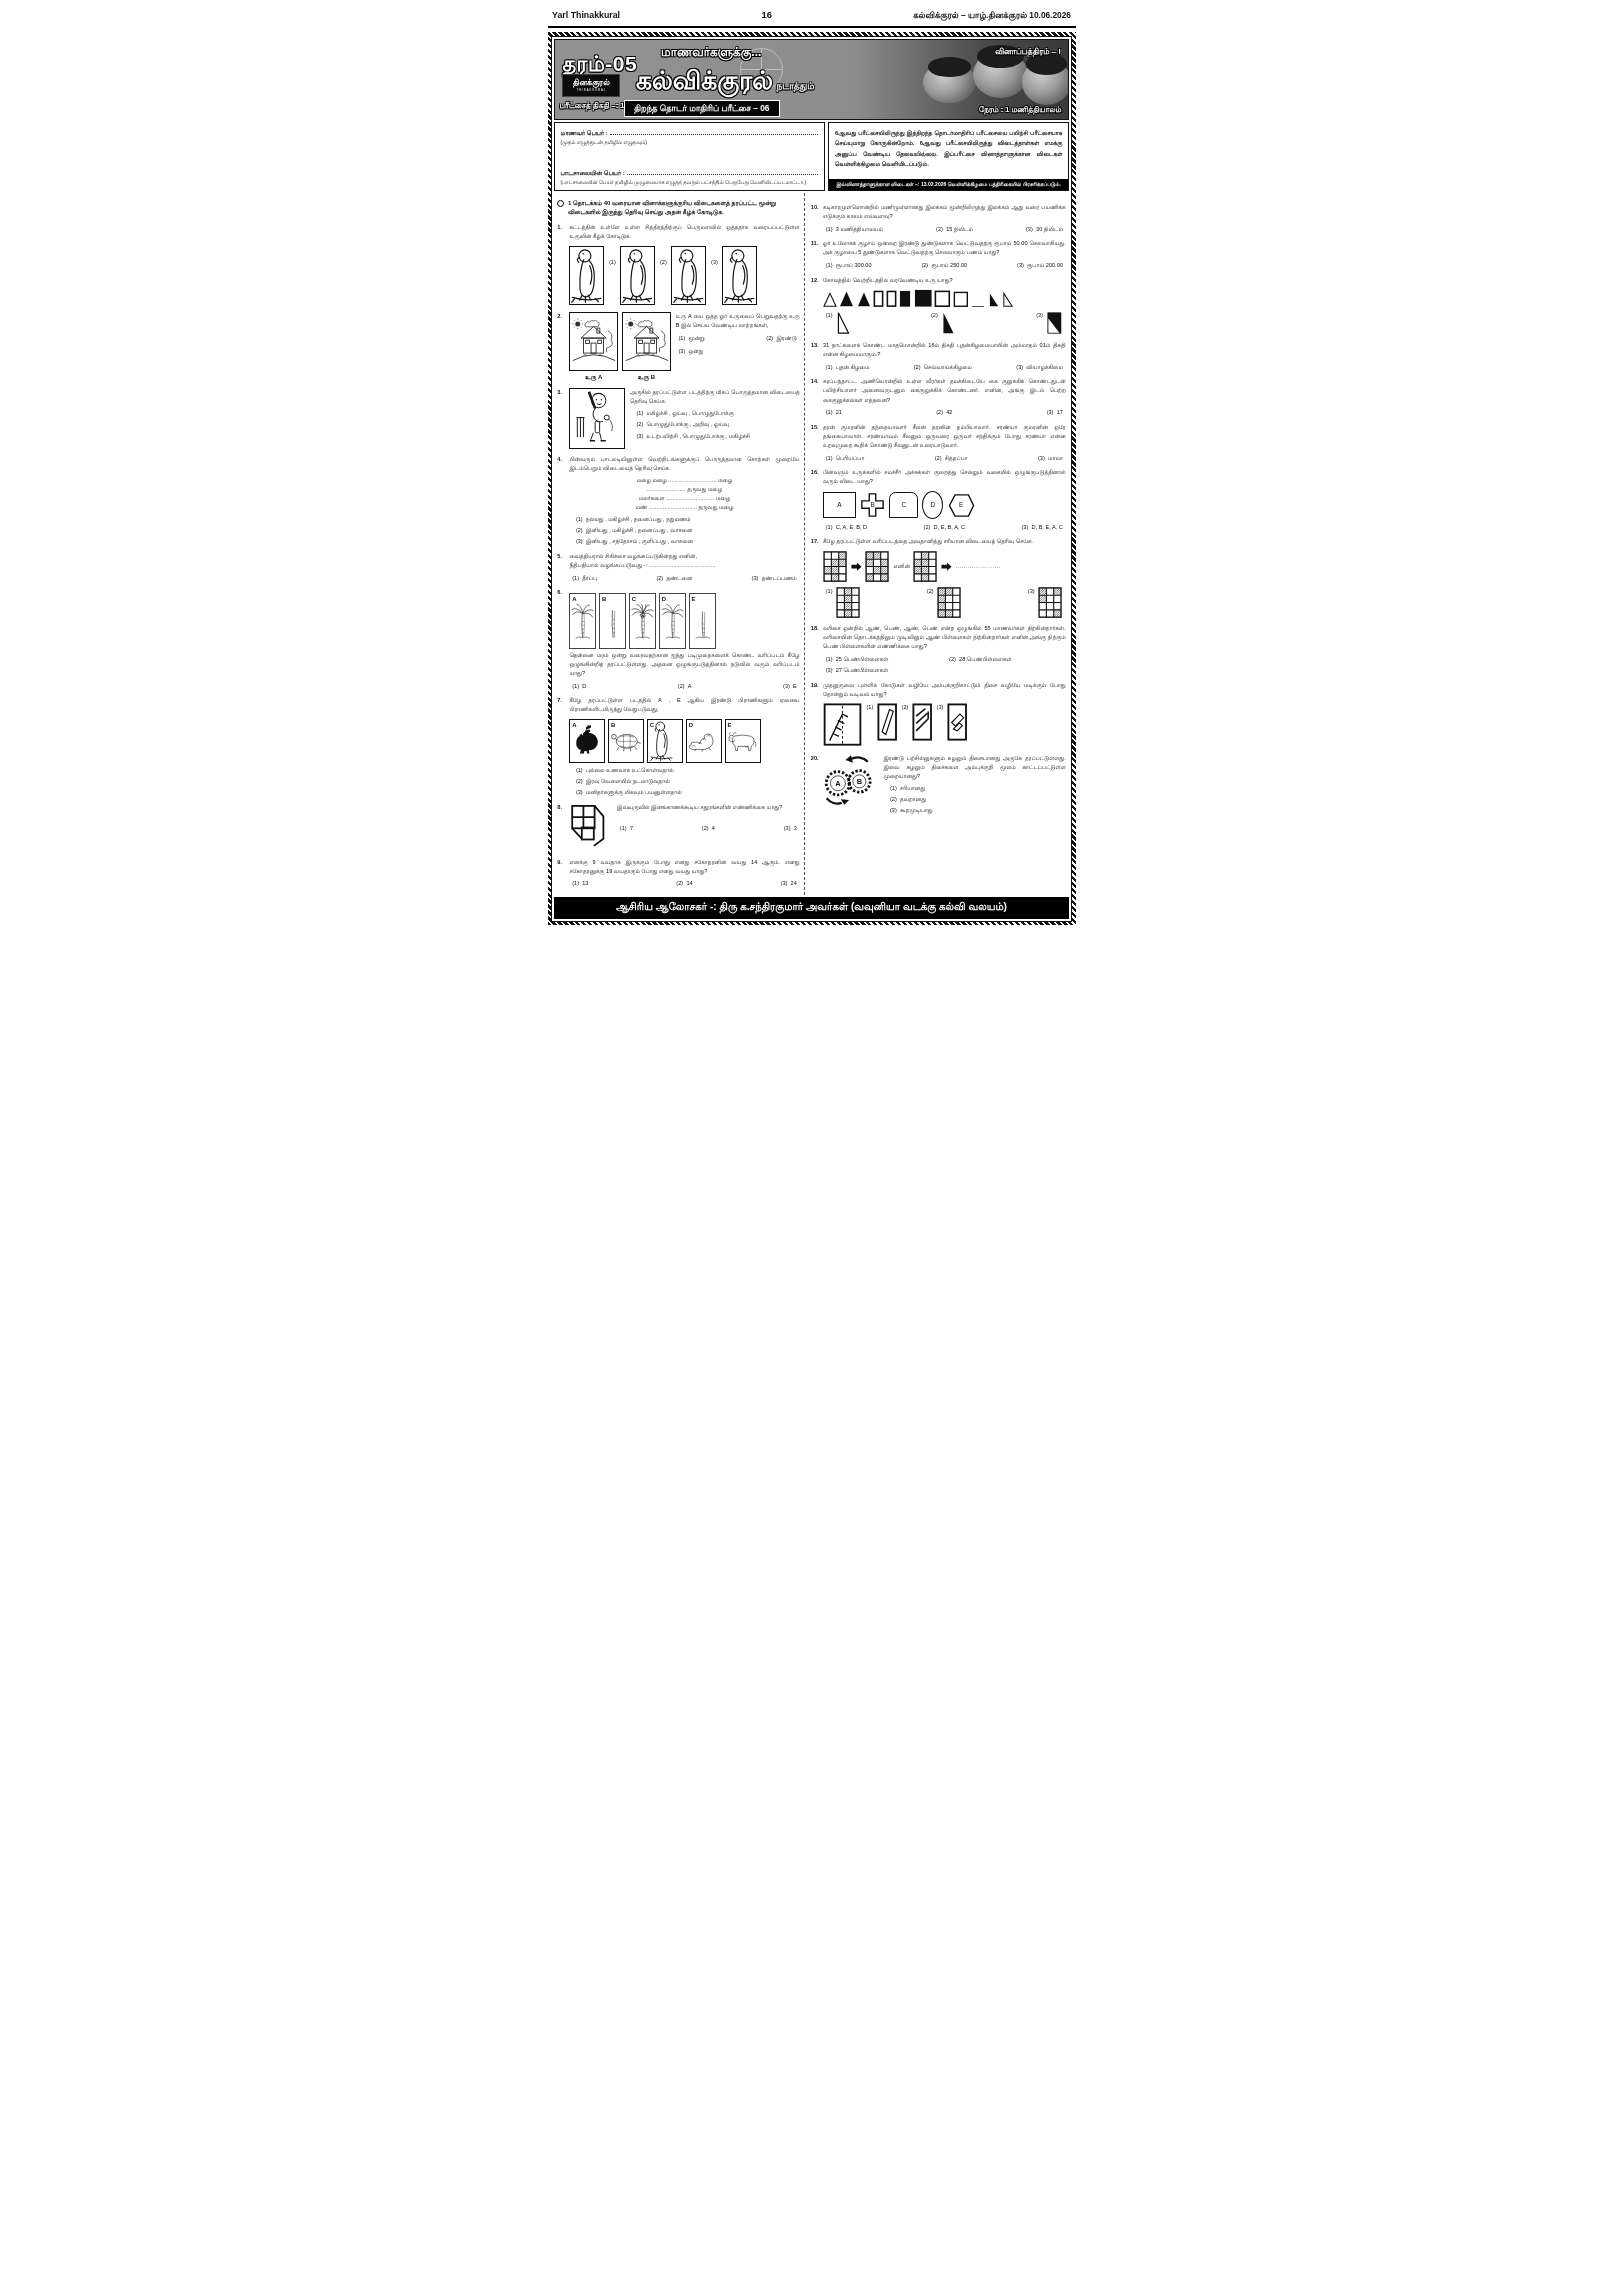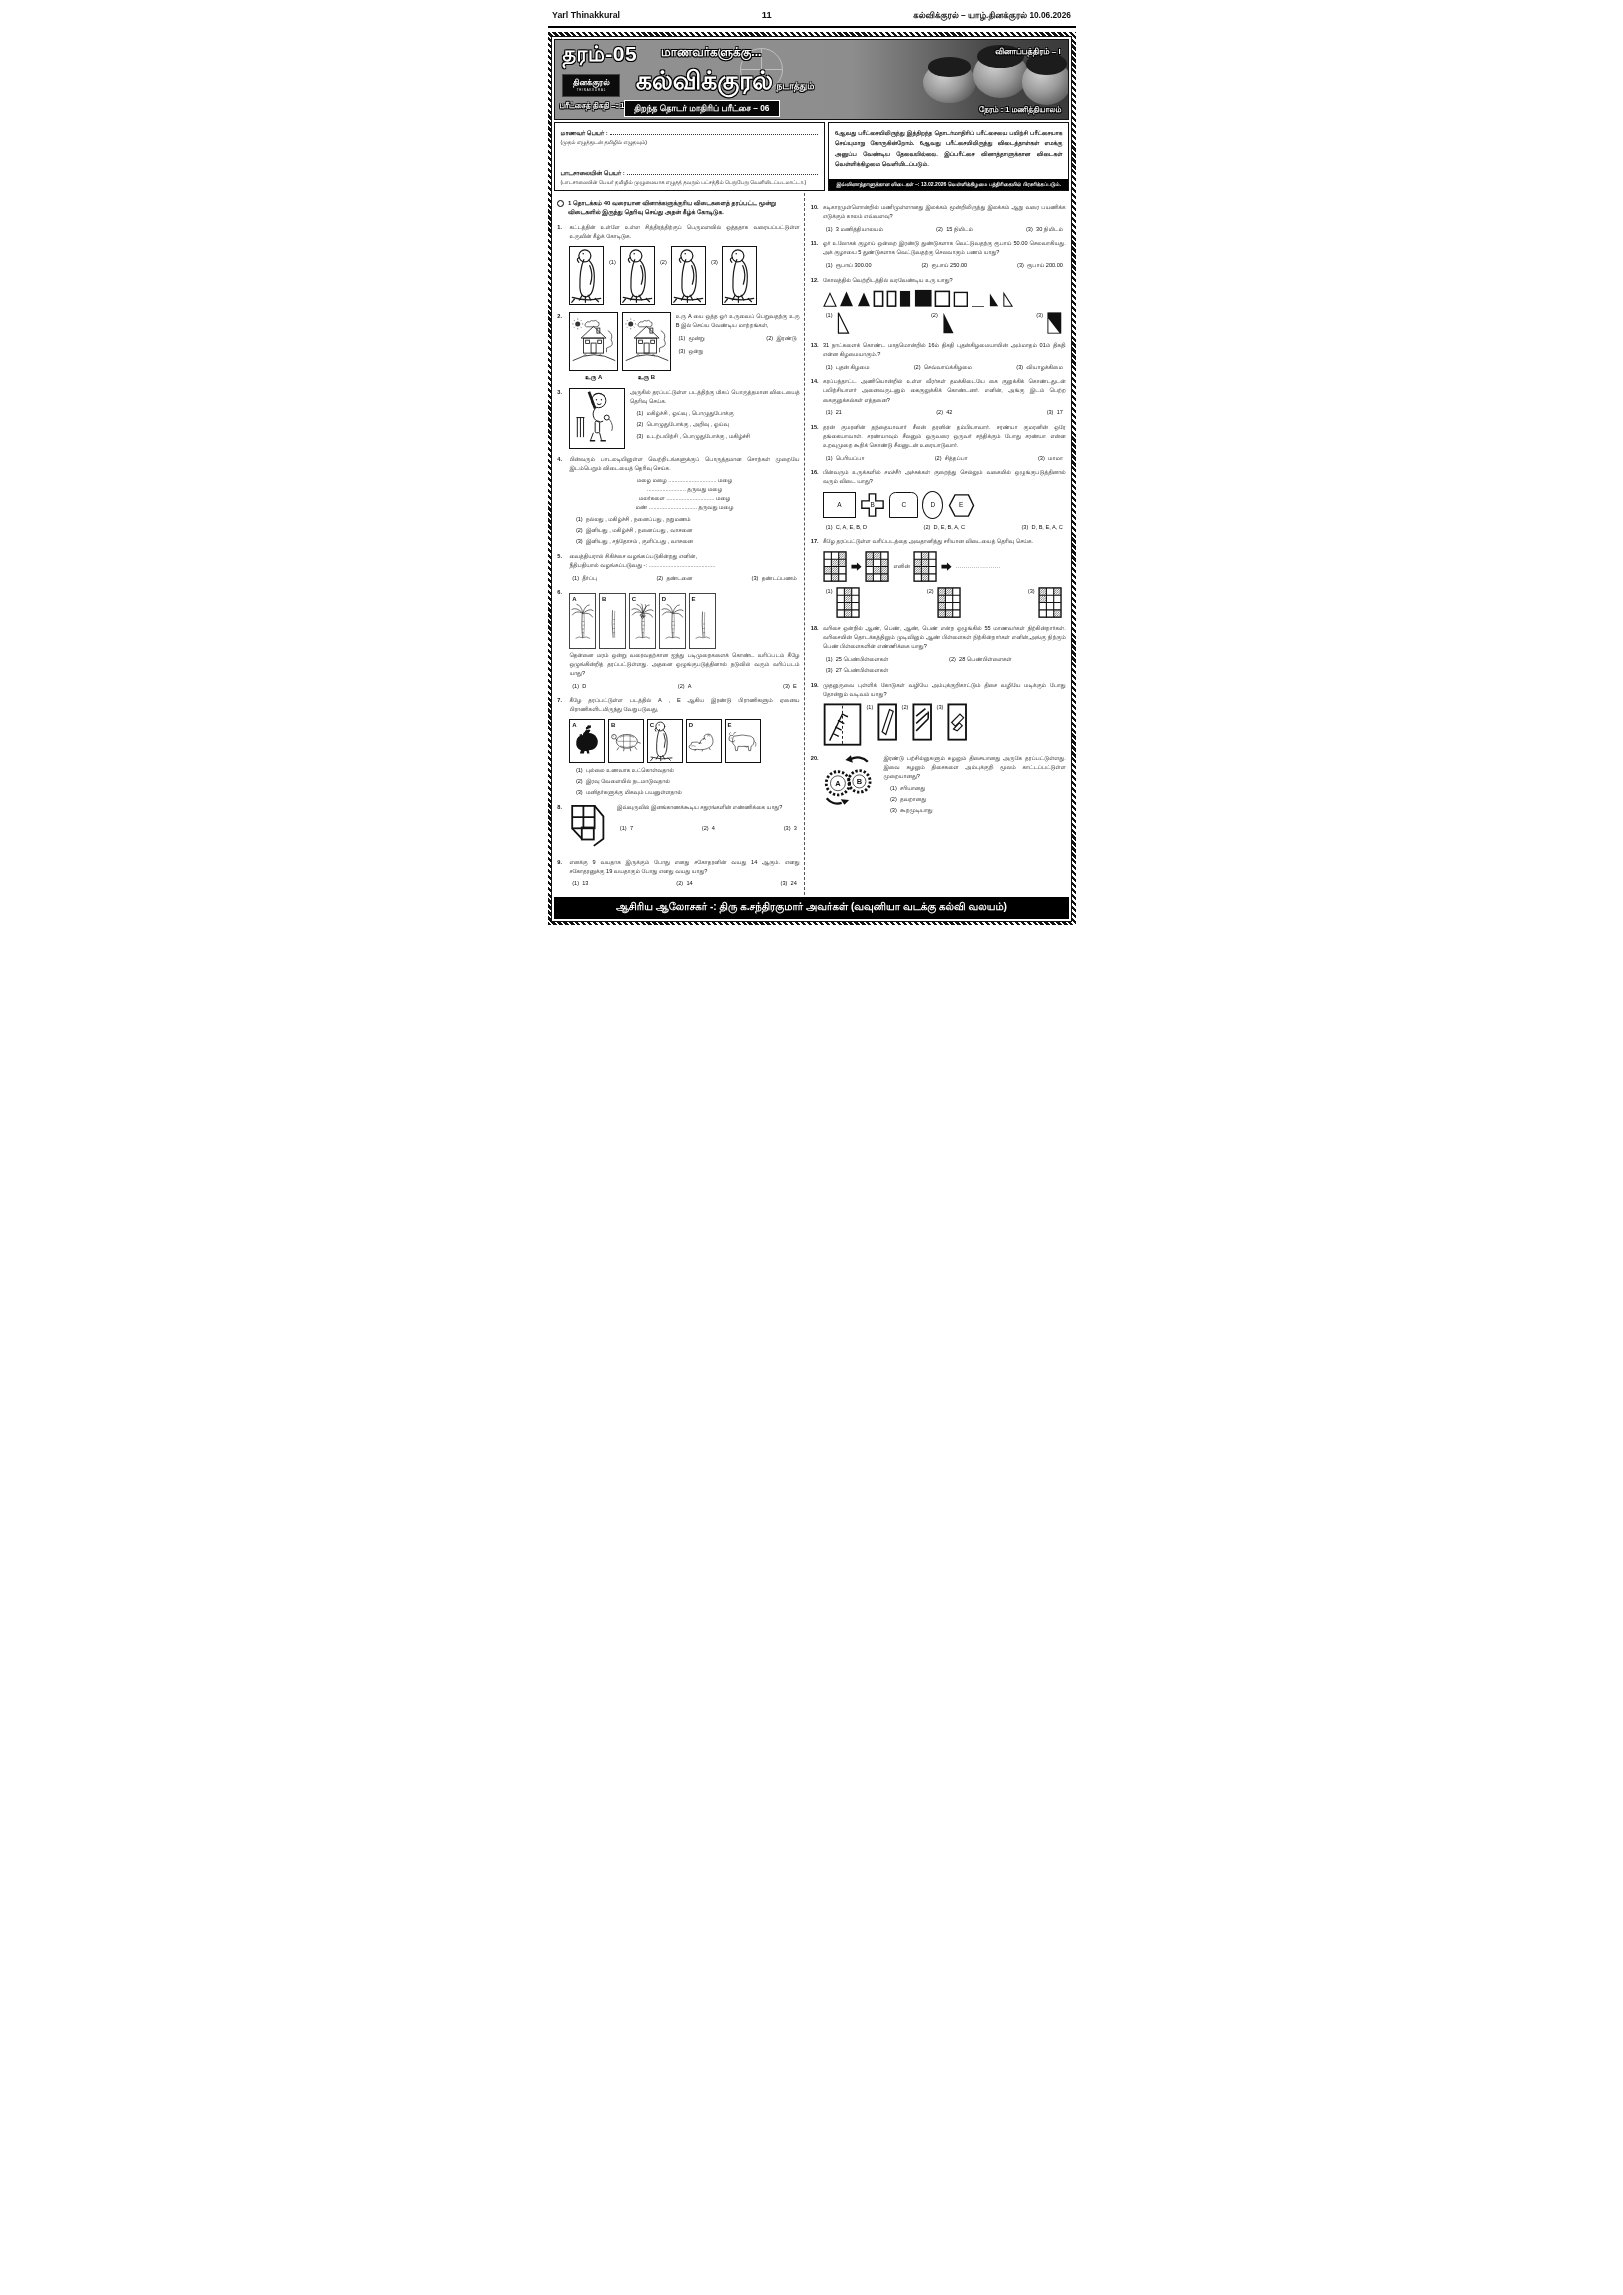--- a/index.html
+++ b/index.html
@@ -14,21 +14,21 @@
   .rule { border-top:1.9px solid #000; border-bottom:0.5px solid #000; height:1.4px; margin:0.9px 0 4.6px; }
 
   
   .frame { background:repeating-linear-gradient(45deg,#111 0 2.3px,#fff 2.3px 4.2px); padding:3.2px; }
   .frame-inner { background:#fff; border:0.9px solid #111; }
 
   
   .banner { position:relative; height:81px; margin:2.3px; border:1.4px solid #111; overflow:hidden;
             background:linear-gradient(90deg,#929292 0%,#8d8d8d 58%,#6f6f6f 70%,#474747 85%,#3a3a3a 100%); }
   .outl { color:#fff; text-shadow:-0.9px -0.9px 0 #000,0.9px -0.9px 0 #000,-0.9px 0.9px 0 #000,0.9px 0.9px 0 #000,0 1.4px 0 #000; }
-  .bn-grade { position:absolute; left:7.4px; top:2px; font-size:21px; font-weight:900; letter-spacing:0.5px;text-align:right; }
+  .bn-grade { position:absolute; left:7.4px; top:12px; font-size:21px; font-weight:900; letter-spacing:0.5px;text-align:right; }
   .bn-aud { position:absolute; left:106px; top:5.6px; font-size:12px; font-weight:900; }
   .bn-paper { position:absolute; right:7.4px; top:7.4px; font-size:7.9px; font-weight:bold; }
   .bn-logo { position:absolute; left:7.4px; top:34px; width:58px; height:23px; background:#0c0c0c; color:#fff;
              display:flex; flex-direction:column; align-items:center; justify-content:center; border:0.9px solid #444; }
   .bn-logo .lg { font-size:7.9px; font-weight:900; }
   .bn-logo .ls { font-size:2.8px; letter-spacing:0.9px; }
   .bn-title { position:absolute; left:81px; top:26px; font-size:25px; font-weight:900; }
   .bn-cond { font-size:8.8px; font-weight:bold; margin-left:3.7px; }
   .bn-date { position:absolute; left:4.6px; top:61px; font-size:7.4px; font-weight:bold; }
   .bn-series { position:absolute; left:69px; bottom:2.3px; background:#070707; color:#fff; border:0.9px solid #fff;
@@ -223,21 +223,21 @@
         <rect x="36" y="88" width="26" height="0"></rect>
       </g>
     </symbol>
   </defs>
 </svg>
 
 <div class="sheet">
 
   <div class="news-head">
     <span class="l">Yarl Thinakkural</span>
-    <span class="c">11</span>
+    <span class="c">16</span>
     <span class="r">கல்விக்குரல் – யாழ்.தினக்குரல் 10.06.2026</span>
   </div>
   <div class="rule"></div>
 
   <div class="frame">
     <div class="frame-inner">
 
       <div class="banner">
         <div class="bn-photo">
           <div class="face" style="left:6%;top:28%;width:34%;height:52%"></div>

